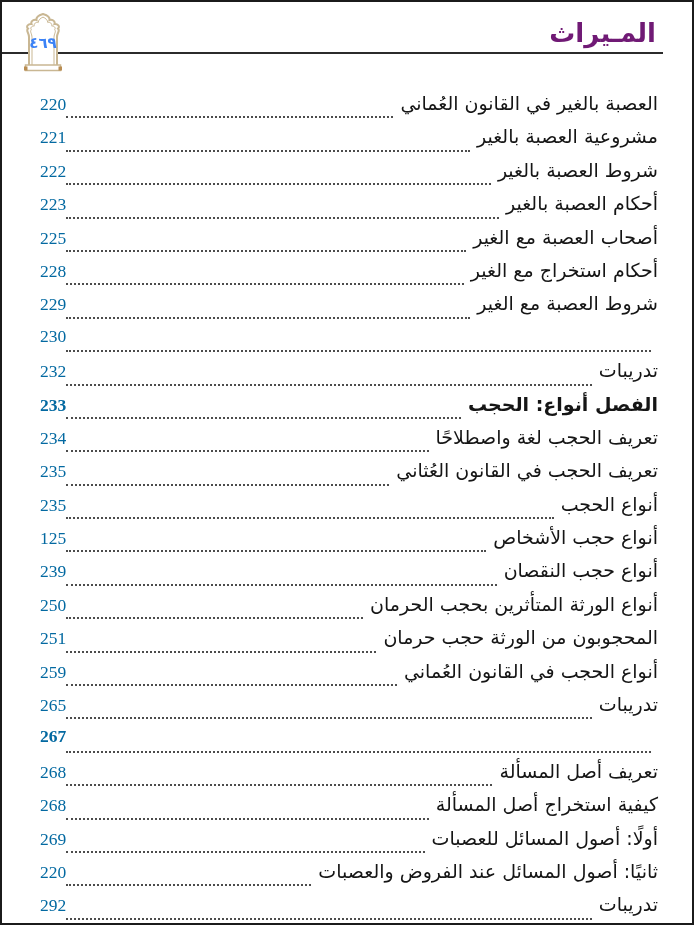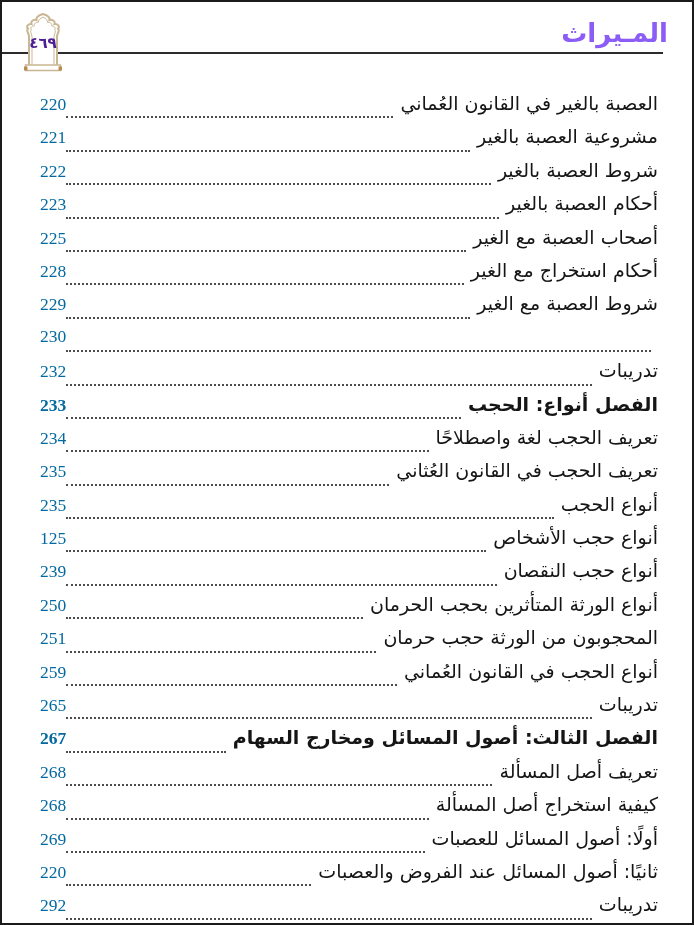--- a/index.html
+++ b/index.html
@@ -11,25 +11,25 @@
     border:2px solid #1b1b1b;
     margin:0 auto;
     overflow:hidden;
     font-family:"DejaVu Sans", sans-serif;
     direction:rtl;
   }
   
   .header{position:relative;height:86px;}
   .page-title{
     position:absolute;
-    top:16px;right:24px;
+    top:16px;right:36px;
     margin:0;
     font-size:26px;
     font-weight:bold;
-    color:#8b5cf6;
+    color:#701a75;
     letter-spacing:0;
   }
   .header-rule{
     position:absolute;
     top:50px;left:0;
     width:661px;height:2px;
     background:#2b2b2b;
     z-index:1;
   }
   .folio{
@@ -39,21 +39,21 @@
     z-index:2;
   }
   .folio svg{position:absolute;top:0;left:0;}
   .folio-number{
     position:absolute;
     top:24px;left:0;
     width:46px;
     text-align:center;
     font-size:15px;
     font-weight:bold;
-    color:#4c1d95;
+    color:#3b82f6;
   }
   
   .toc{
     padding:4px 34px 0 38px;
   }
   .toc-row{
     display:flex;
     align-items:baseline;
     height:33.4px;
     font-size:19px;
@@ -212,21 +212,20 @@
       <span class="toc-num">259</span>
     </div>
 
     <div class="toc-row">
       <span class="toc-title">تدريبات</span>
       <span class="dots"></span>
       <span class="toc-num">265</span>
     </div>
 
     <div class="toc-row bold">
-      <span class="toc-title">الفصل الثالث: أصول المسائل ومخارج السهام</span>
       <span class="dots"></span>
       <span class="toc-num">267</span>
     </div>
 
     <div class="toc-row">
       <span class="toc-title">تعريف أصل المسألة</span>
       <span class="dots"></span>
       <span class="toc-num">268</span>
     </div>
 

